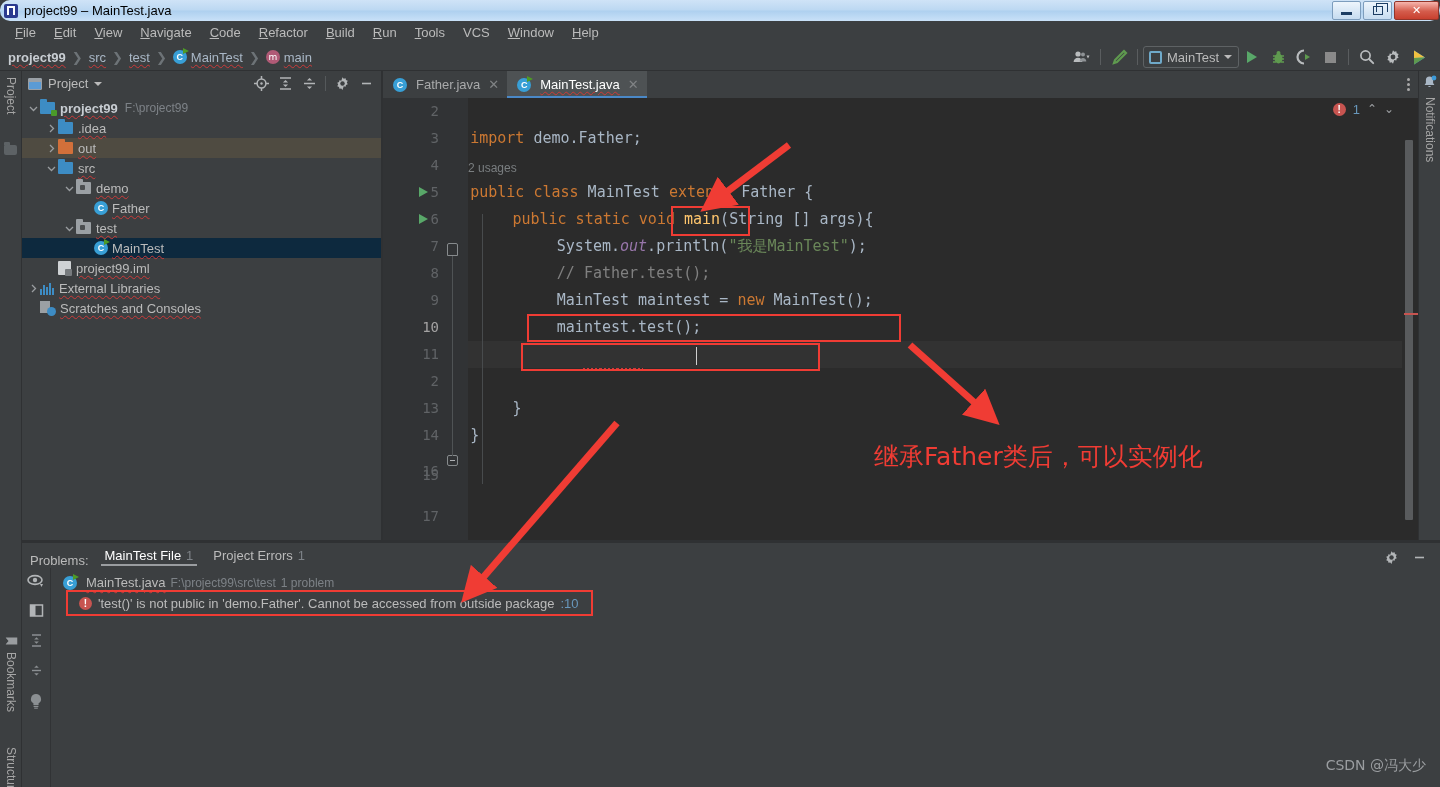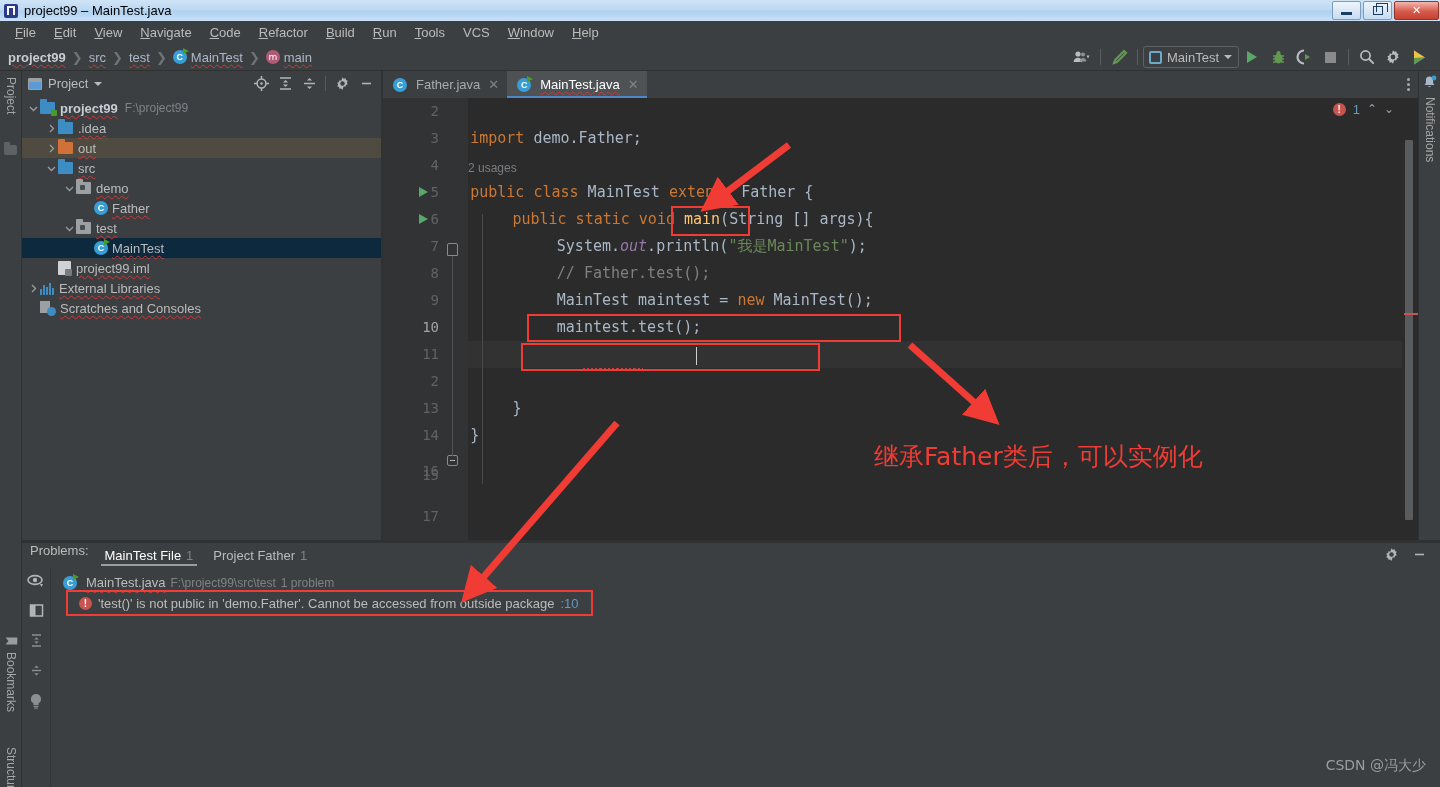--- a/index.html
+++ b/index.html
@@ -11,21 +11,21 @@
     font-size: 13px;
     color: #bbbbbb;
     -webkit-font-smoothing: antialiased;
   }
   #app { position: relative; width: 1440px; height: 787px; }
 
   
   .titlebar {
     position: absolute; top: 0; left: 0; width: 1440px; height: 21px;
     background: linear-gradient(to bottom, #cfe3f7 0%, #bcd8f2 48%, #aed0ef 52%, #c9e1f8 100%);
-    display: flex; align-items: center;
+    display: flex; align-items: center; border-radius: 10px;
   }
   .title-icon {
     width: 14px; height: 14px; margin-left: 4px; margin-right: 6px;
     background: #2b3a8f; border-radius: 2px; position: relative; flex: 0 0 auto;
   }
   .title-icon::after {
     content: ""; position: absolute; left: 3px; top: 2px; width: 8px; height: 9px;
     background: #ffffff;
   }
   .title-icon::before {
@@ -299,21 +299,21 @@
   .ed-scroll-thumb { position: absolute; right: 3px; width: 8px; background: #595b5d; border-radius: 1px; }
   .ed-mark { position: absolute; right: 0; width: 14px; height: 2px; background: #c75450; }
 
   
   .splitter-h { position: absolute; top: 540px; left: 22px; width: 1418px; height: 3px; background: #2f3133; }
   .problems {
     position: absolute; top: 543px; left: 22px; width: 1418px; height: 244px;
     background: #3c3f41;
   }
   .prob-head {
-    height: 25px; display: flex; align-items: flex-start; padding-left: 8px; gap: 0px;
+    height: 25px; display: flex; align-items: flex-end; padding-left: 8px; gap: 0px;
     font-size: 13px; color: #bbbbbb;
   }
   .prob-tab {
     display: flex; align-items: center; gap: 5px; padding: 0 10px; height: 25px;
     position: relative; color: #bbbbbb;
   }
   .prob-tab.active { color: #ffffff; }
   .prob-tab.active::after { content:""; position:absolute; left:6px; right:6px; bottom:2px; height:2px; background:#9a9da0; }
   .prob-tab .cnt { color: #7d8287; }
   .prob-head-right { margin-left: auto; display:flex; align-items:center; gap:6px; padding-right: 10px; }
@@ -723,21 +723,21 @@
 
   <div class="problems">
     <div class="prob-head">
       <span style="padding-right:6px;">Problems:</span>
       <div id="probtabs" style="display:flex;">
           <div class="prob-tab active">
             <span>MainTest File</span>
             <span class="cnt">1</span>
           </div>
           <div class="prob-tab">
-            <span>Project Father</span>
+            <span>Project Errors</span>
             <span class="cnt">1</span>
           </div>
         </div>
       <div class="prob-head-right">
         <div class="pt-btn">
           <svg width="15" height="15" viewBox="0 0 16 16">
               <path d="M8 1.2l1.3 1.6 2-.5.4 2 1.9.8-1 1.8 1 1.8-1.9.8-.4 2-2-.5L8 14.8l-1.3-1.6-2 .5-.4-2-1.9-.8 1-1.8-1-1.8 1.9-.8.4-2 2 .5z" fill="#b2b5b7"></path>
               <circle cx="8" cy="8" r="2.4" fill="#3c3f41"></circle>
             </svg>
         </div>

